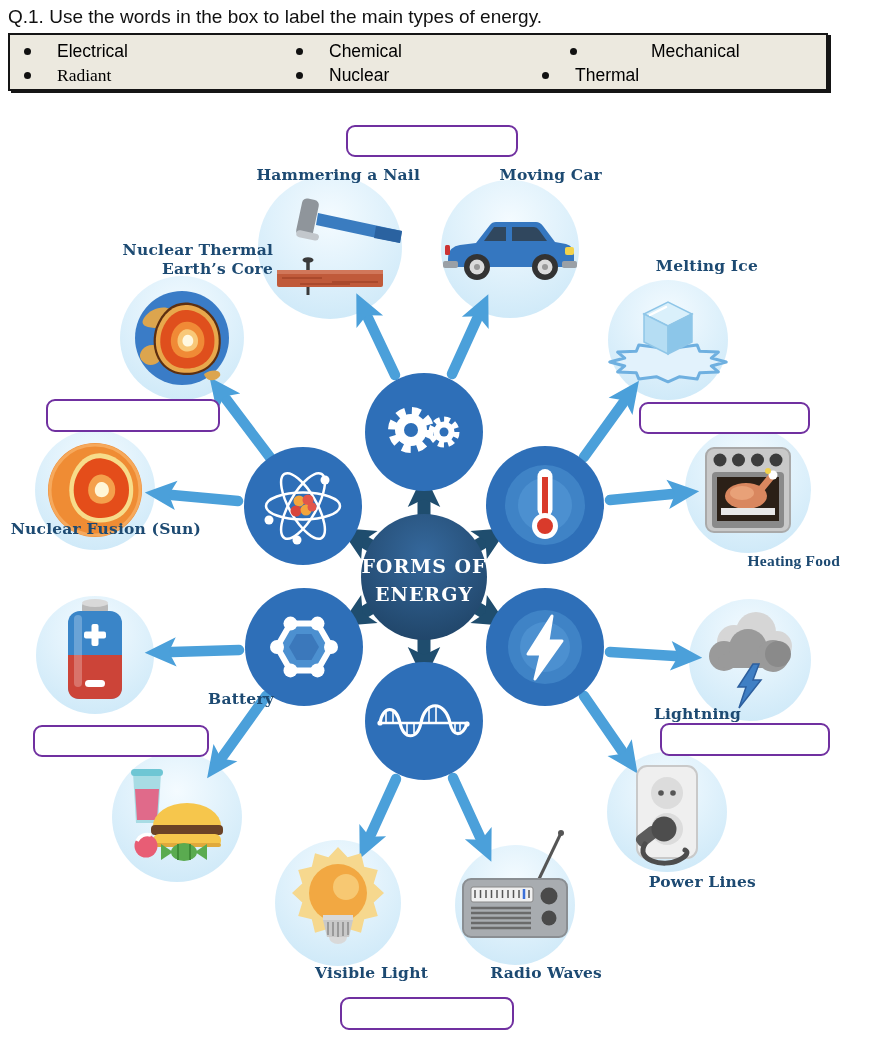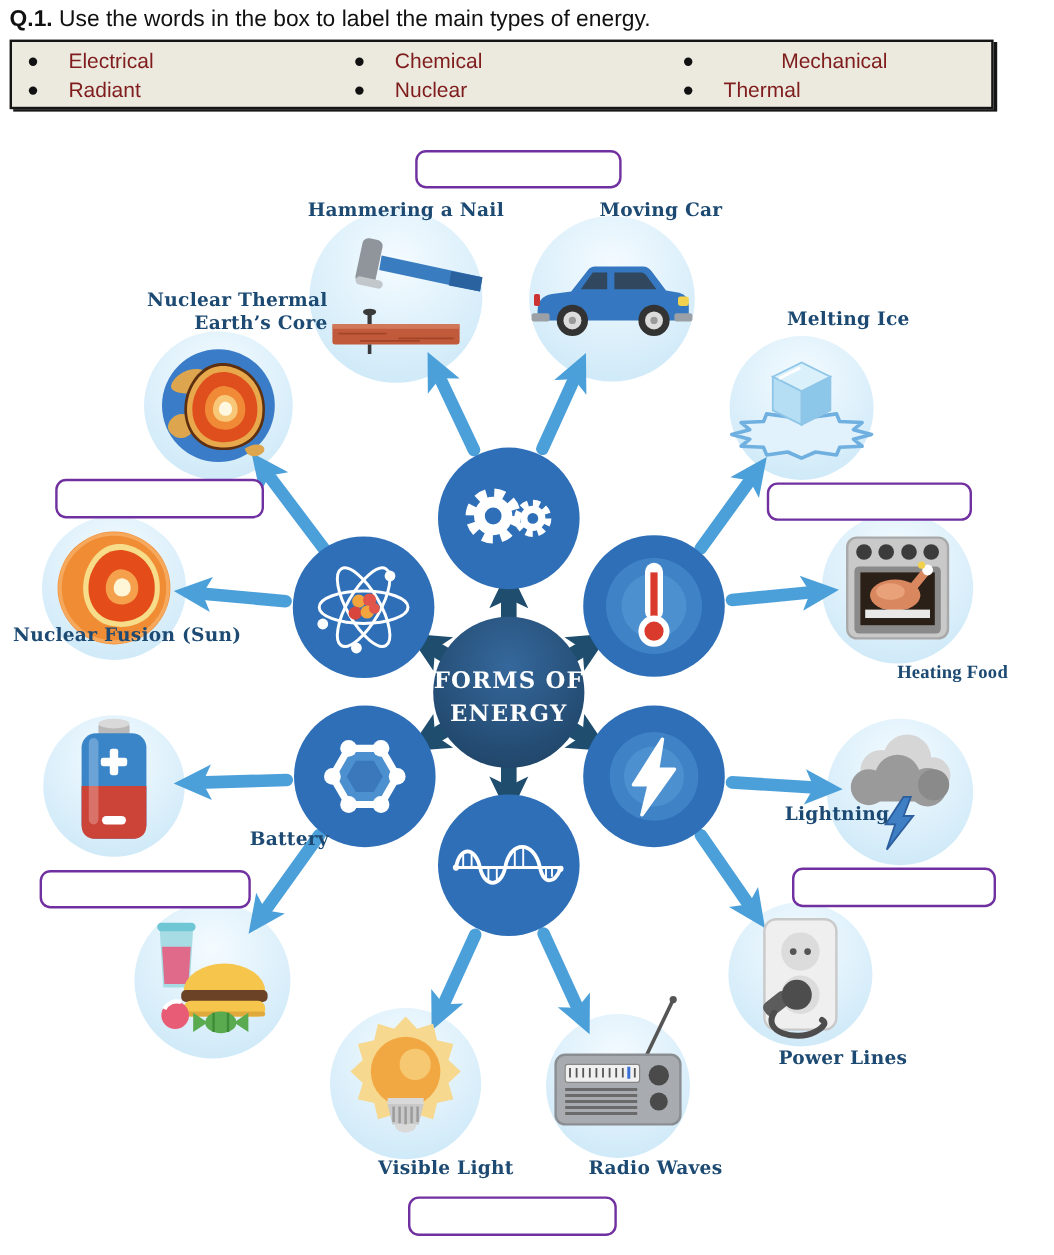--- a/index.html
+++ b/index.html
@@ -1,24 +1,24 @@
 <!DOCTYPE html>
 <html><head>
 <meta charset="utf-8">
 <style>
   html,body{margin:0;padding:0;background:#fff;}
   #page{position:relative;width:878px;height:1046px;background:#fff;overflow:hidden;
         font-family:"Liberation Sans",sans-serif;}
   
   #question{position:absolute;left:8px;top:6px;font-size:19px;color:#111;}
-  #question .qnum{font-weight:bold;}
+  #question .qnum{font-weight:normal;}
   
   #wordbox{position:absolute;left:8px;top:33px;width:816px;height:54px;
            background:#ece9df;border:2px solid #151515;box-shadow:3px 2px 0 #151515;}
-  .wb-item{position:absolute;display:flex;align-items:center;font-size:17.5px;color:#7f1d1d;}
+  .wb-item{position:absolute;display:flex;align-items:center;font-size:17.5px;color:#000000;}
   .wb-bullet{width:7px;height:7px;border-radius:50%;background:#111;margin-right:26px;flex:0 0 auto;}
   
   .dlabel{position:absolute;width:180px;text-align:right;
           font-family:"DejaVu Serif",serif;font-weight:bold;font-size:15.5px;
           color:#1d4a72;line-height:19px;letter-spacing:.2px;}
   
   .ansbox{position:absolute;background:#fff;border:2px solid #7030a0;border-radius:9px;
           font-size:14px;color:#222;padding:0 6px;line-height:30px;}
   #diagram-svg{position:absolute;left:0;top:0;}
 </style>
@@ -35,29 +35,29 @@
         <span>Electrical</span>
       </div>
     <div class="wb-item" style="left:286px;top:6px;">
         <span class="wb-bullet"></span>
         <span>Chemical</span>
       </div>
     <div class="wb-item" style="left:560px;top:6px;gap:48px;">
         <span class="wb-bullet"></span>
         <span>Mechanical</span>
       </div>
-    <div class="wb-item" style="left:14px;top:30px;">
+    <div class="wb-item" style="left:14px;top:30px;font-family:Liberation Serif, serif;">
         <span class="wb-bullet"></span>
         <span>Radiant</span>
       </div>
     <div class="wb-item" style="left:286px;top:30px;">
         <span class="wb-bullet"></span>
         <span>Nuclear</span>
       </div>
-    <div class="wb-item" style="left:560px;top:30px;justify-content:center;">
+    <div class="wb-item" style="left:532px;top:30px;justify-content:center;">
         <span class="wb-bullet"></span>
         <span>Thermal</span>
       </div>
   </div>
 
   <svg id="diagram-svg" width="878" height="1046" viewBox="0 0 878 1046">
     <defs>
       <radialGradient id="gLight" cx="0.5" cy="0.3" r="0.85">
         <stop offset="0" stop-color="#f4fbff"></stop>
           <stop offset="1" stop-color="#c8e6f7"></stop>
@@ -360,21 +360,21 @@
   <div class="dlabel" style="left:240px;top:165px;">Hammering a Nail</div>
   <div class="dlabel" style="left:422px;top:165px;">Moving Car</div>
   <div class="dlabel" style="left:93px;top:240px;">
     <div>Nuclear Thermal</div>
     <div>Earth’s Core</div>
   </div>
   <div class="dlabel" style="left:578px;top:256px;">Melting Ice</div>
   <div class="dlabel" style="left:5px;top:519px;width:196px;">Nuclear Fusion (Sun)</div>
   <div class="dlabel" style="left:660px;top:551px;font-family:Liberation Serif, serif;">Heating Food</div>
   <div class="dlabel" style="left:94px;top:689px;">Battery</div>
-  <div class="dlabel" style="left:561px;top:668px;">Lightning</div>
+  <div class="dlabel" style="left:561px;top:704px;">Lightning</div>
   <div class="dlabel" style="left:576px;top:872px;">Power Lines</div>
   <div class="dlabel" style="left:248px;top:963px;">Visible Light</div>
   <div class="dlabel" style="left:422px;top:963px;">Radio Waves</div>
 
   <div class="ansbox" style="left:346px;top:125px;width:156px;height:28px;"></div>
   <div class="ansbox" style="left:46px;top:399px;width:158px;height:29px;"></div>
   <div class="ansbox" style="left:639px;top:402px;width:155px;height:28px;"></div>
   <div class="ansbox" style="left:33px;top:725px;width:160px;height:28px;"></div>
   <div class="ansbox" style="left:660px;top:723px;width:154px;height:29px;"></div>
   <div class="ansbox" style="left:340px;top:997px;width:158px;height:29px;"></div>

